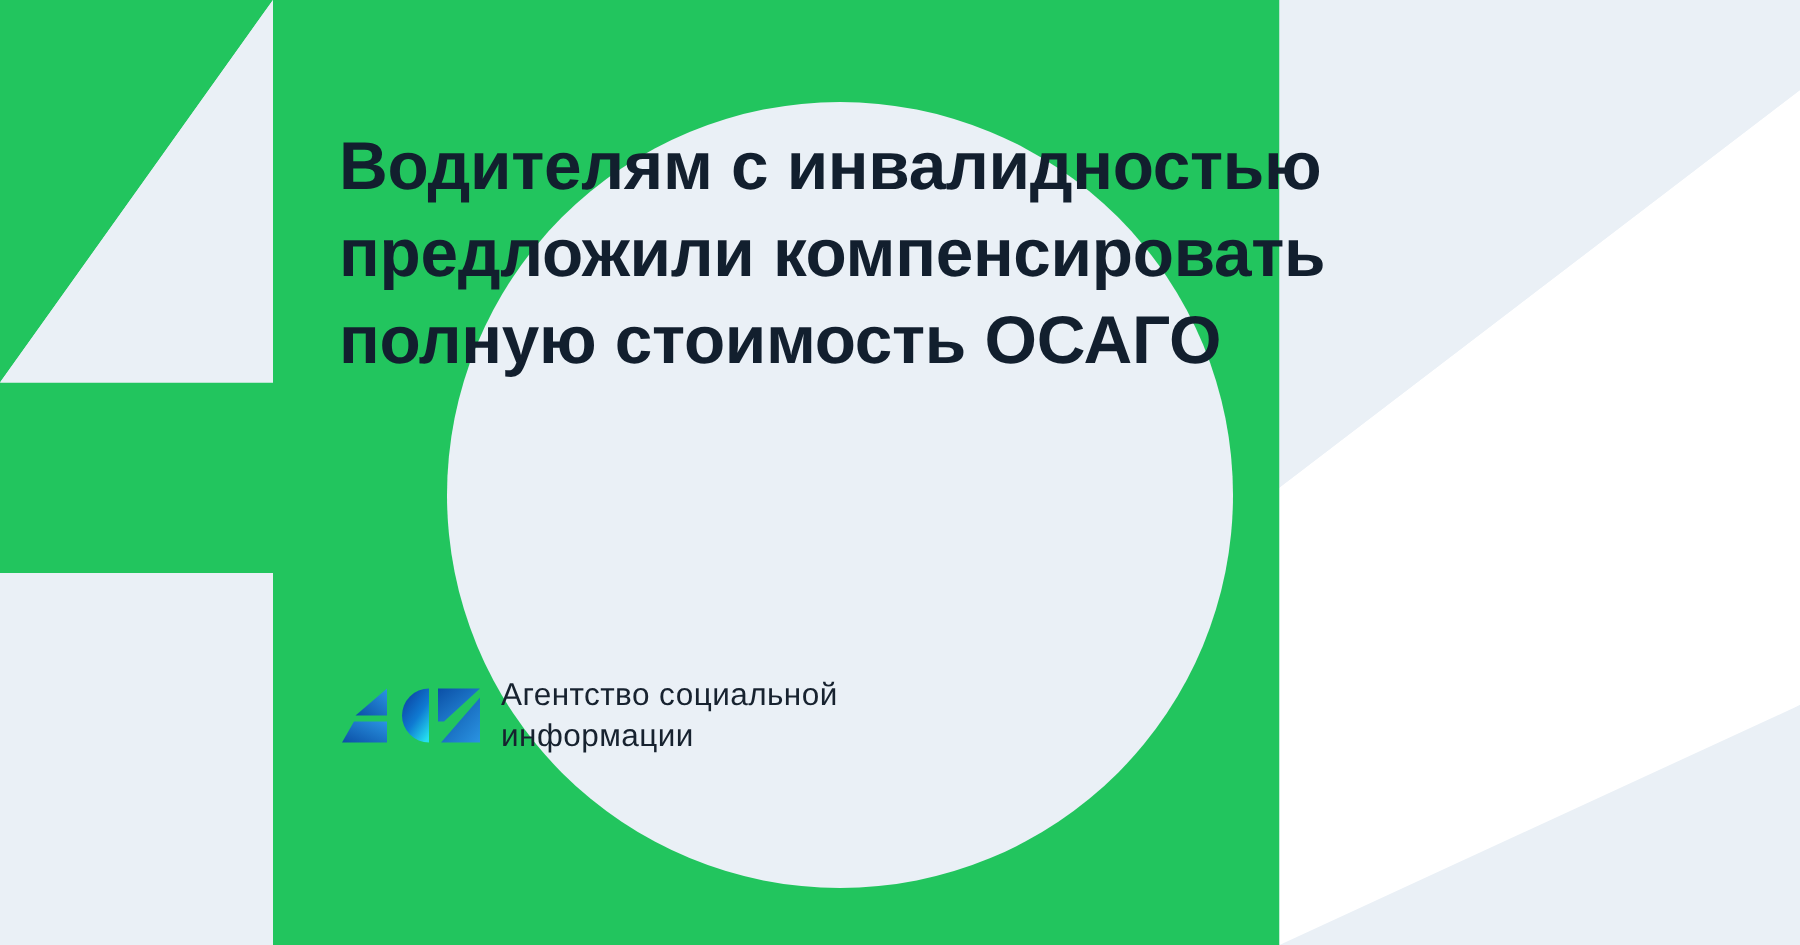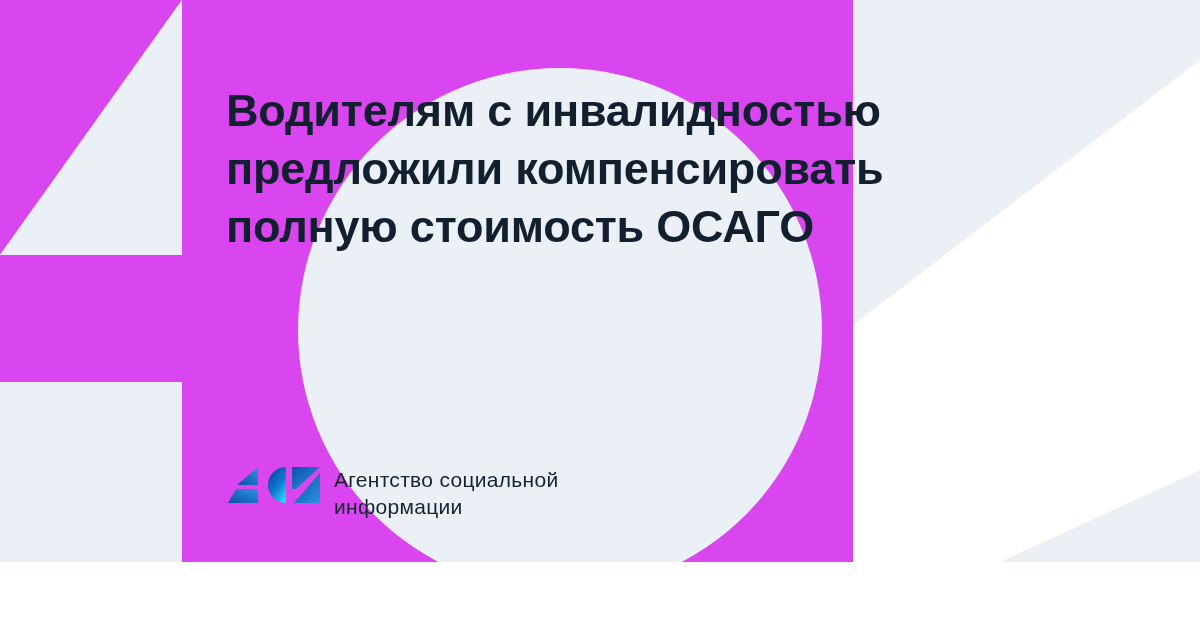--- a/index.html
+++ b/index.html
@@ -6,22 +6,22 @@
   html, body {
     margin: 0;
     padding: 0;
     background: #ffffff;
   }
   * { box-sizing: border-box; }
 
   .card {
     position: relative;
     width: 1200px;
-    height: 562px;
-    background: #d946ef;
+    height: 630px;
+    background: #22c55e;
     overflow: hidden;
     font-family: "Liberation Sans", "DejaVu Sans", sans-serif;
   }
 
   
   .watermark {
     position: absolute;
     inset: 0;
     width: 1200px;
     height: 630px;
@@ -60,21 +60,20 @@
     flex: 0 0 auto;
   }
   .logo-wordmark {
     font-family: "Liberation Sans", "DejaVu Sans", sans-serif;
     font-weight: 400;
     font-size: 21px;
     line-height: 27px;
     letter-spacing: 0.3px;
     color: #17222f;
     white-space: pre-line;
-    margin-top: 16px;
   }
 
   
   .news-badge {
     position: absolute;
     left: 805px;
     top: 460px;
     display: inline-flex;
     align-items: center;
     justify-content: center;

